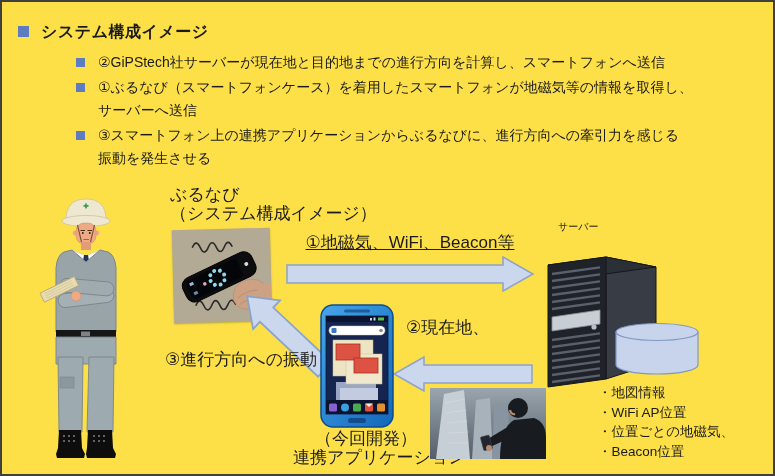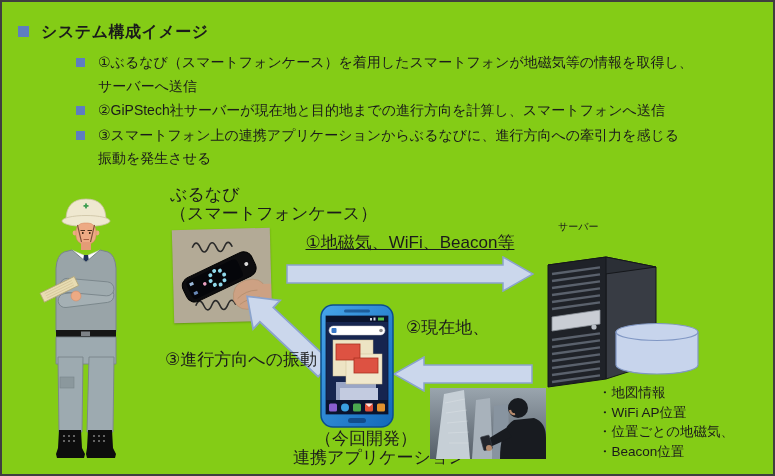--- a/index.html
+++ b/index.html
@@ -1,18 +1,18 @@
 <!DOCTYPE html>
 <html><head>
 <meta charset="utf-8">
 <style>
   html,body { margin:0; padding:0; background:#ffffff; }
   .slide {
     position:relative; width:775px; height:476px; box-sizing:border-box;
-    border:2px solid #3f3f3f; background:#84cc16; overflow:hidden;
+    border:2px solid #3f3f3f; background:#fde047; overflow:hidden;
     font-family:"Liberation Sans","DejaVu Sans",sans-serif; color:#1b1b1b;
   }
   .abs { position:absolute; }
   .title-row { left:16px; top:20px; display:flex; align-items:flex-start; gap:12px; }
   .sq { background:#5E7DC1; flex:0 0 auto; }
   .sq.big { width:11px; height:11px; margin-top:4px; }
   .sq.small { width:9px; height:9px; margin-top:7px; }
   .slide-title { font-size:16px; font-weight:600; letter-spacing:.5px; }
   .bullets { left:74px; top:49px; width:668px; }
   .brow { display:flex; gap:13px; margin-bottom:1px; }
@@ -37,28 +37,28 @@
 
   <div class="abs title-row">
     <span class="sq big"></span>
     <span class="slide-title">システム構成イメージ</span>
   </div>
 
   <div class="abs bullets">
     <div class="brow">
       <span class="sq small"></span>
       <div class="btext">
-        <span>①ぶるなび（スマートフォンケース）を着用したスマートフォンが地磁気等の情報を取得し、</span>
-        <span>サーバーへ送信</span>
+        <span>②GiPStech社サーバーが現在地と目的地までの進行方向を計算し、スマートフォンへ送信</span>
       </div>
     </div>
     <div class="brow">
       <span class="sq small"></span>
       <div class="btext">
-        <span>②GiPStech社サーバーが現在地と目的地までの進行方向を計算し、スマートフォンへ送信</span>
+        <span>①ぶるなび（スマートフォンケース）を着用したスマートフォンが地磁気等の情報を取得し、</span>
+        <span>サーバーへ送信</span>
       </div>
     </div>
     <div class="brow">
       <span class="sq small"></span>
       <div class="btext">
         <span>③スマートフォン上の連携アプリケーションからぶるなびに、進行方向への牽引力を感じる</span>
         <span>振動を発生させる</span>
       </div>
     </div>
   </div>
@@ -118,21 +118,21 @@
         <circle cx="79" cy="244" r="0.8"></circle>
         <circle cx="84" cy="244" r="0.8"></circle>
       <circle cx="74" cy="249" r="0.8"></circle>
         <circle cx="79" cy="249" r="0.8"></circle>
         <circle cx="84" cy="249" r="0.8"></circle>
     </g>
   </svg>
 
   <div class="lbl" style="left:168px; top:183px;">
     <span class="ln">ぶるなび</span>
-    <span class="ln">（スマートフォンケース）</span>
+    <span class="ln">（システム構成イメージ）</span>
   </div>
 
   <div class="photo-burunavi">
     <svg width="98" height="93" viewBox="0 0 98 93">
       <path d="M20,18 q4,-9 8,0 q4,9 8,0 q4,-9 8,0 q4,9 8,0 q4,-9 8,0" fill="none" stroke="#2a2a2a" stroke-width="1.6"></path>
       <path d="M22,76 q4,-9 8,0 q4,9 8,0 q4,-9 8,0 q4,9 8,0 q4,-9 8,0" fill="none" stroke="#2a2a2a" stroke-width="1.6"></path>
       <g transform="rotate(-24 48 47)">
         <rect x="8" y="34" width="76" height="26" rx="9" fill="#0d0d0f" stroke="#000"></rect>
         <rect x="13" y="37" width="56" height="20" rx="4" fill="#05060a"></rect>
         <g fill="#8fd8ea">

